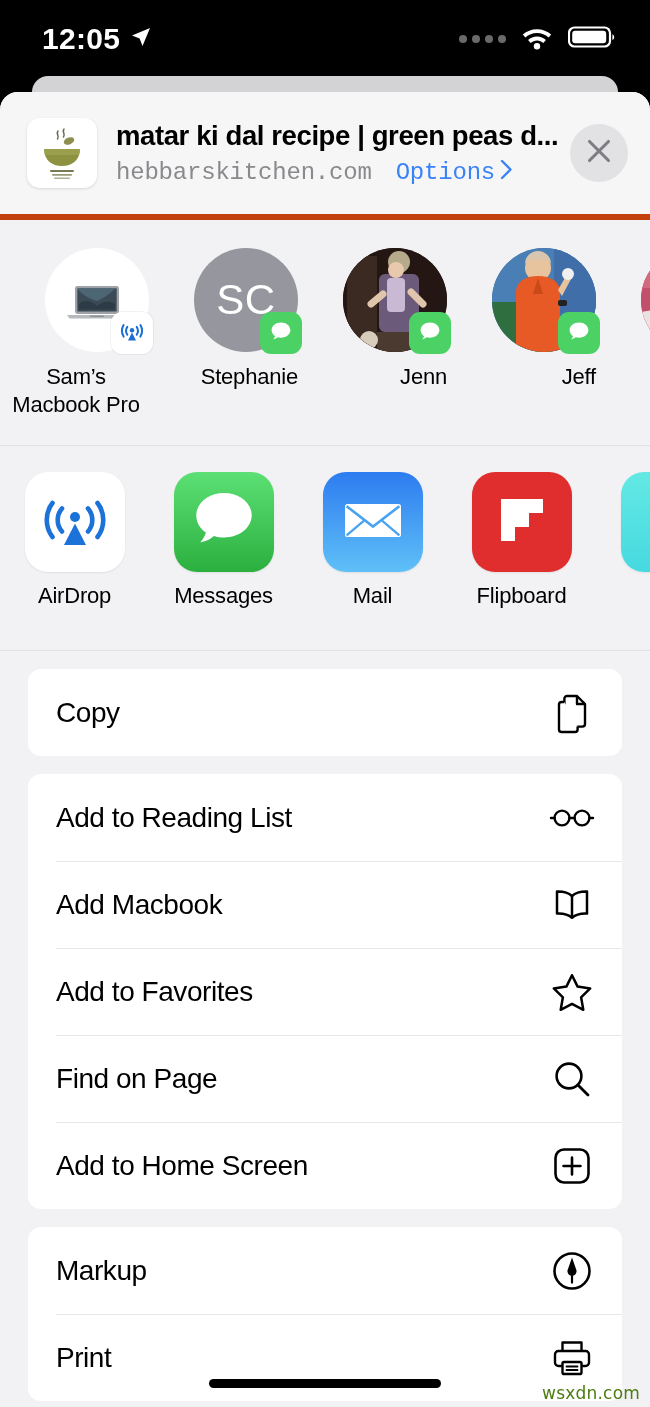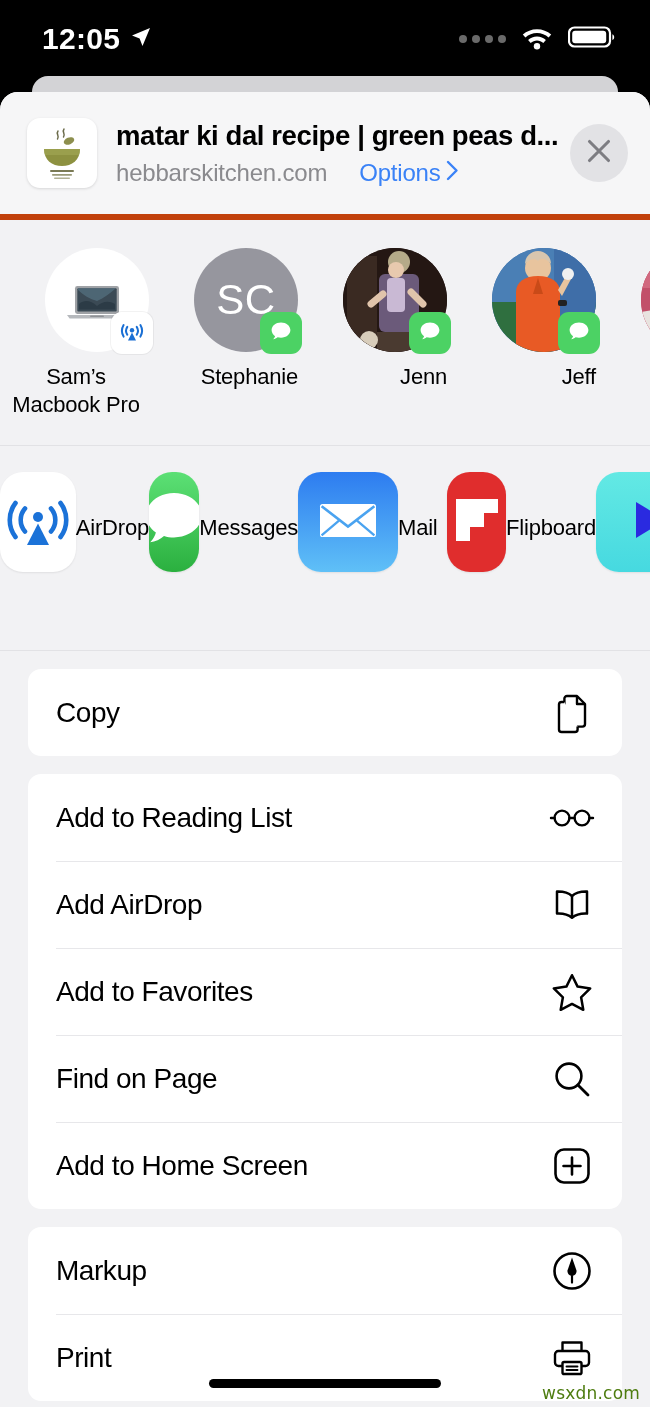--- a/index.html
+++ b/index.html
@@ -46,21 +46,21 @@
     width:70px; height:70px; min-width:70px; border-radius:13px;
     background:#fff; box-shadow:0 1px 3px rgba(0,0,0,.13);
     display:flex; align-items:center; justify-content:center;
     overflow:hidden;
   }
   .hdr-text{ flex:1; margin-left:19px; min-width:0; overflow:hidden; }
   .hdr-title{
     font-size:27.5px; font-weight:700; color:#000; letter-spacing:-.4px;
     white-space:nowrap; overflow:hidden; line-height:1.25;
   }
-  .hdr-sub{ display:flex; align-items:center; gap:32px; margin-top:5px; }
+  .hdr-sub{ display:flex; align-items:center; gap:24px; margin-top:5px;font-family:Liberation Mono, monospace; }
   .hdr-domain{ font-size:24px; color:#8a8a8e; white-space:nowrap; letter-spacing:-.2px; }
   .hdr-options{
     font-size:24px; color:#3a82f7; white-space:nowrap;
     display:flex; align-items:center; gap:5px; letter-spacing:-.2px;
   }
   .close-btn{
     width:58px; height:58px; min-width:58px; border-radius:50%;
     background:#e2e2e5; display:flex; align-items:center; justify-content:center;
     margin-left:12px;
   }
@@ -95,21 +95,21 @@
     margin-top:11px; font-size:22px; color:#000; text-align:center;
     line-height:1.28; letter-spacing:-.2px; max-width:146px;
   }
 
   
   .apps-row{
     height:205px; display:flex; align-items:flex-start;
     padding:26px 0 0 0; border-bottom:1px solid #e2e2e5;
     background:#f2f2f4; overflow:hidden;
   }
-  .app{ width:149px; min-width:149px; display:flex; flex-direction:row; align-items:center; }
+  .app{ width:149px; min-width:149px; display:flex; flex-direction:column; align-items:center; }
   .app-icon{
     width:100px; height:100px; border-radius:23px; overflow:hidden;
     display:flex; align-items:center; justify-content:center;
     box-shadow:0 1px 2px rgba(0,0,0,.08);
   }
   .app-name{ margin-top:11px; font-size:22px; color:#000; letter-spacing:-.2px; white-space:nowrap; }
 
   
   .lists{ padding:18px 0 0 0; }
   .card{
@@ -420,21 +420,21 @@
         <span class="row-label">Add to Reading List</span>
         <span class="row-icon">
           <svg width="46" height="30" viewBox="0 0 46 30">
             <circle cx="13" cy="15" r="7.4" fill="none" stroke="#000" stroke-width="2.4"></circle>
             <circle cx="33" cy="15" r="7.4" fill="none" stroke="#000" stroke-width="2.4"></circle>
             <path d="M20.4 15h5.2M2 15h3.6M40.4 15H44" fill="none" stroke="#000" stroke-width="2.4" stroke-linecap="round"></path>
           </svg>
         </span>
       </div>
       <div class="row">
-        <span class="row-label">Add AirDrop</span>
+        <span class="row-label">Add Macbook</span>
         <span class="row-icon">
           <svg width="42" height="36" viewBox="0 0 42 36">
             <path d="M21 9c-4-3.6-9-4.6-15-4.4v22c6-.3 11 .7 15 4.2 4-3.5 9-4.5 15-4.2v-22c-6-.2-11 .8-15 4.4z" fill="none" stroke="#000" stroke-width="2.5" stroke-linejoin="round"></path>
             <path d="M21 9v21.8" fill="none" stroke="#000" stroke-width="2.5"></path>
           </svg>
         </span>
       </div>
       <div class="row">
         <span class="row-label">Add to Favorites</span>
         <span class="row-icon">

